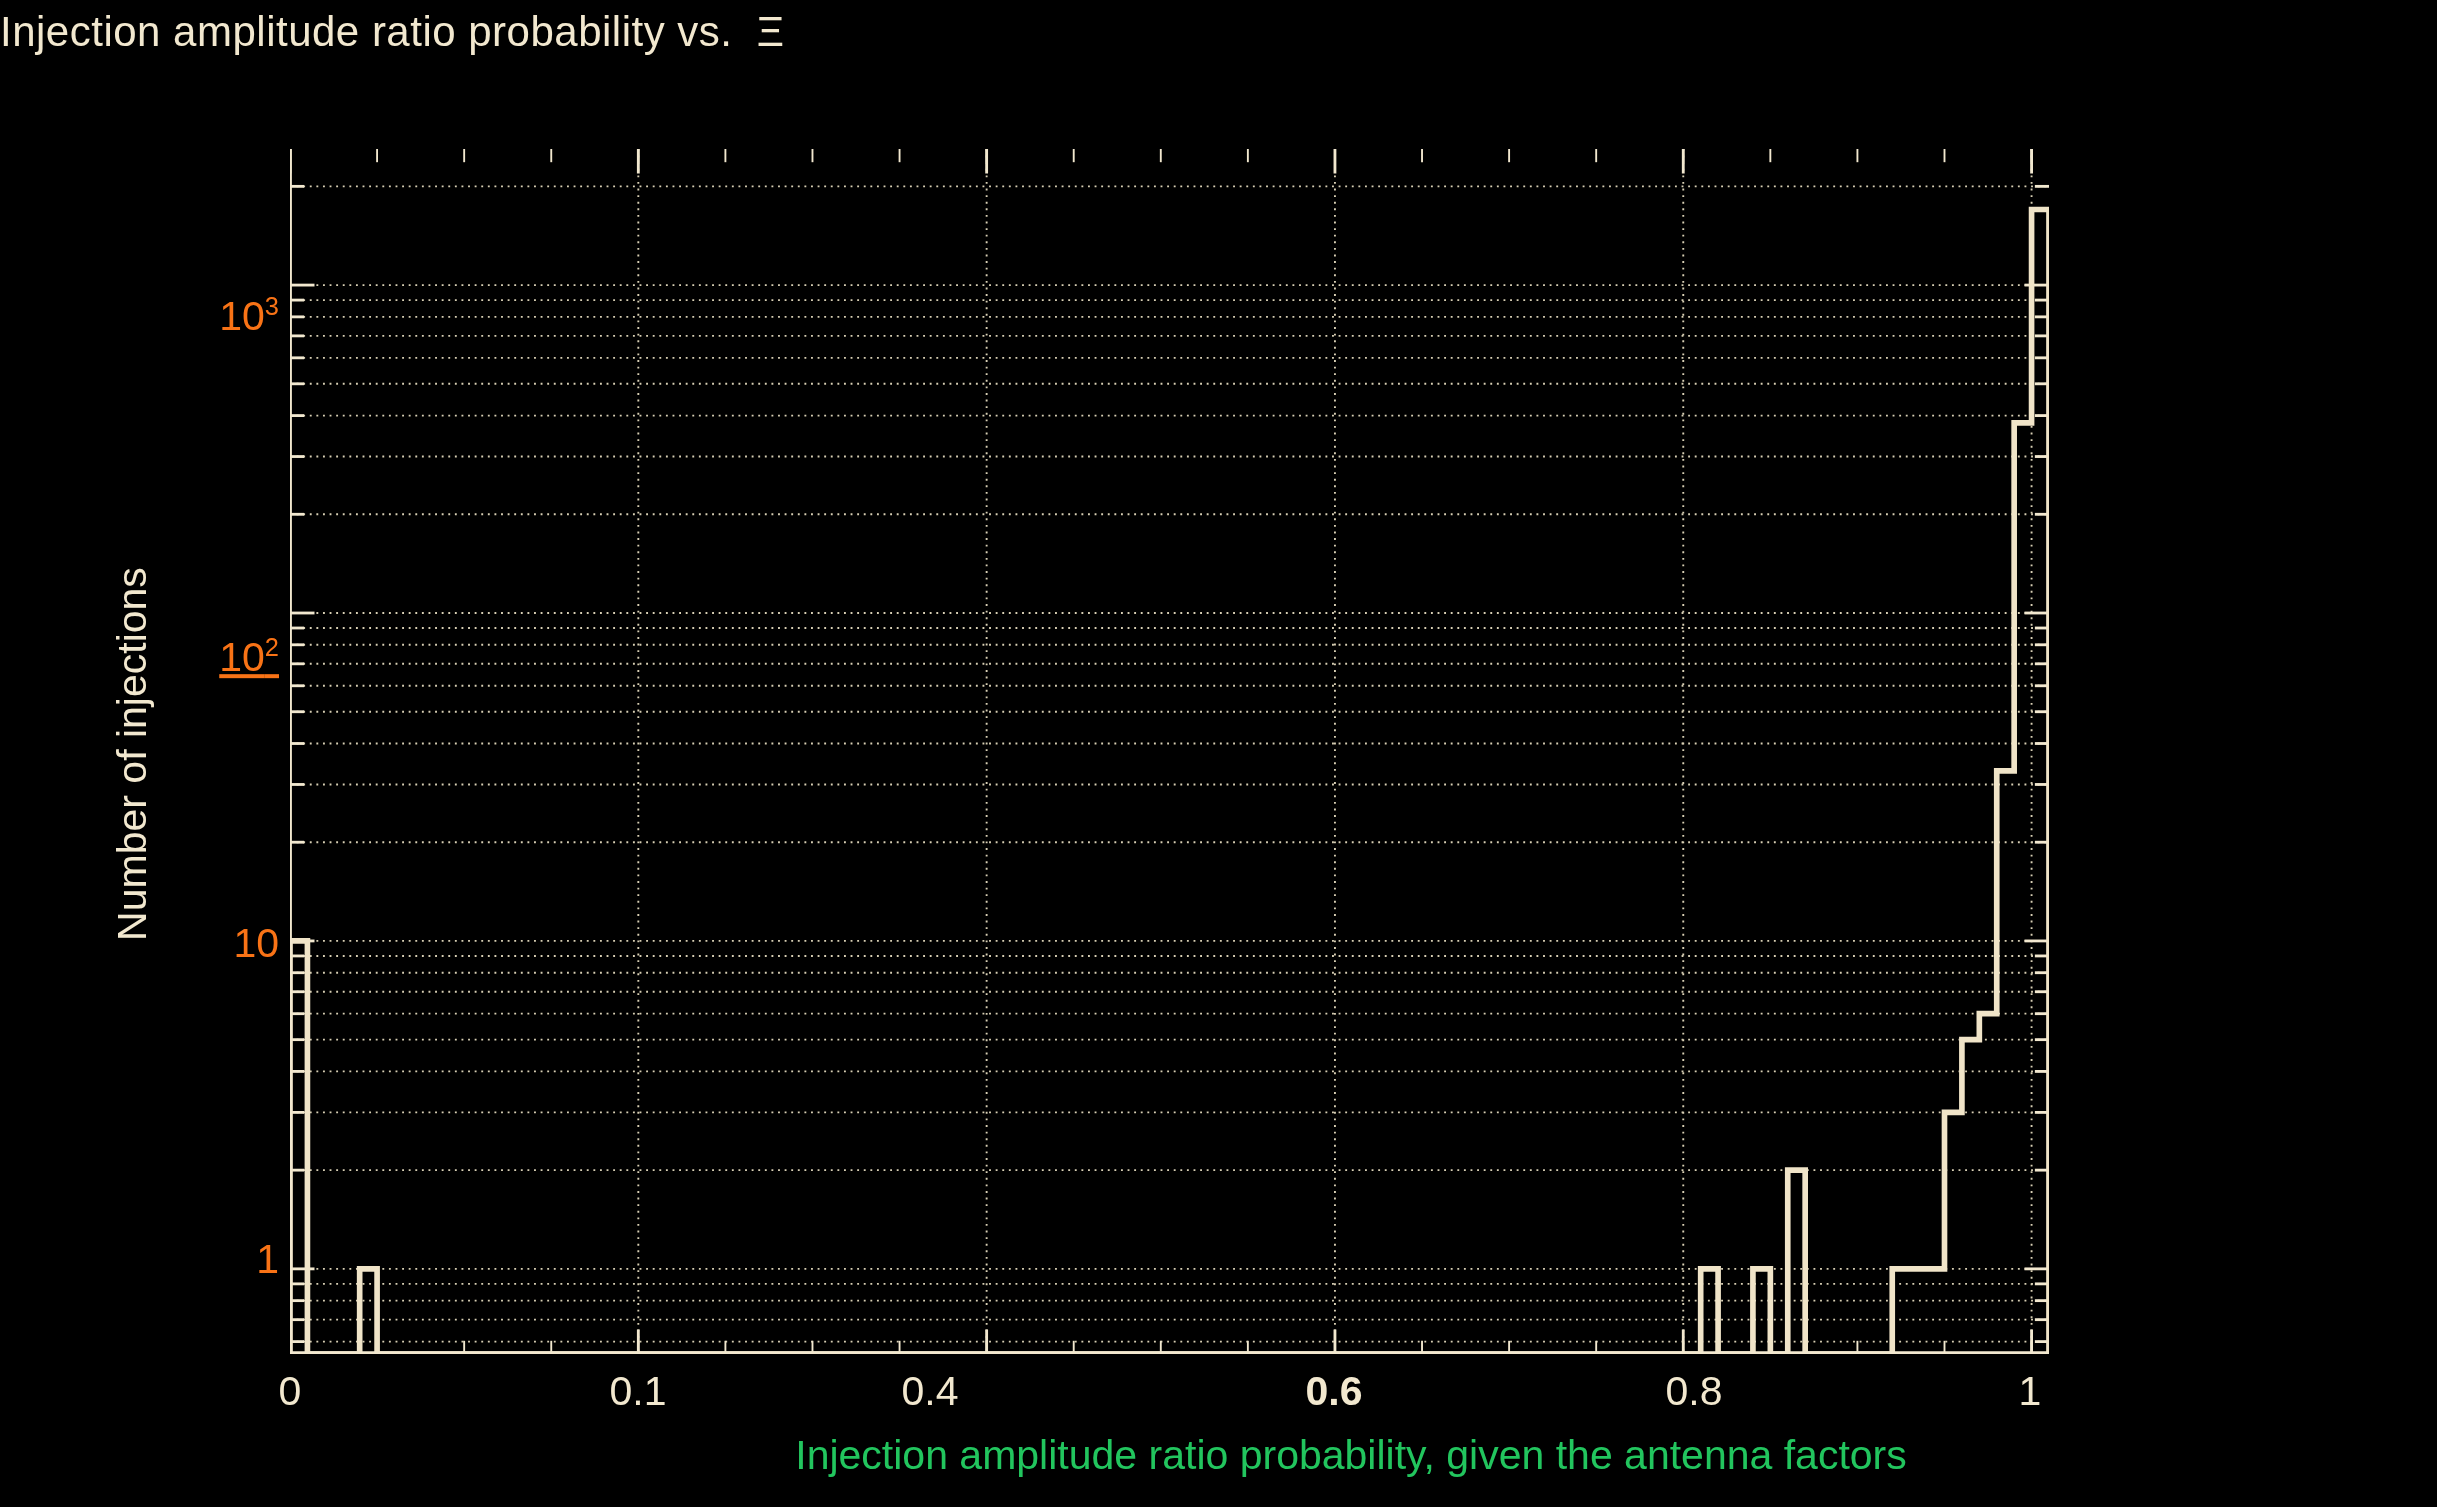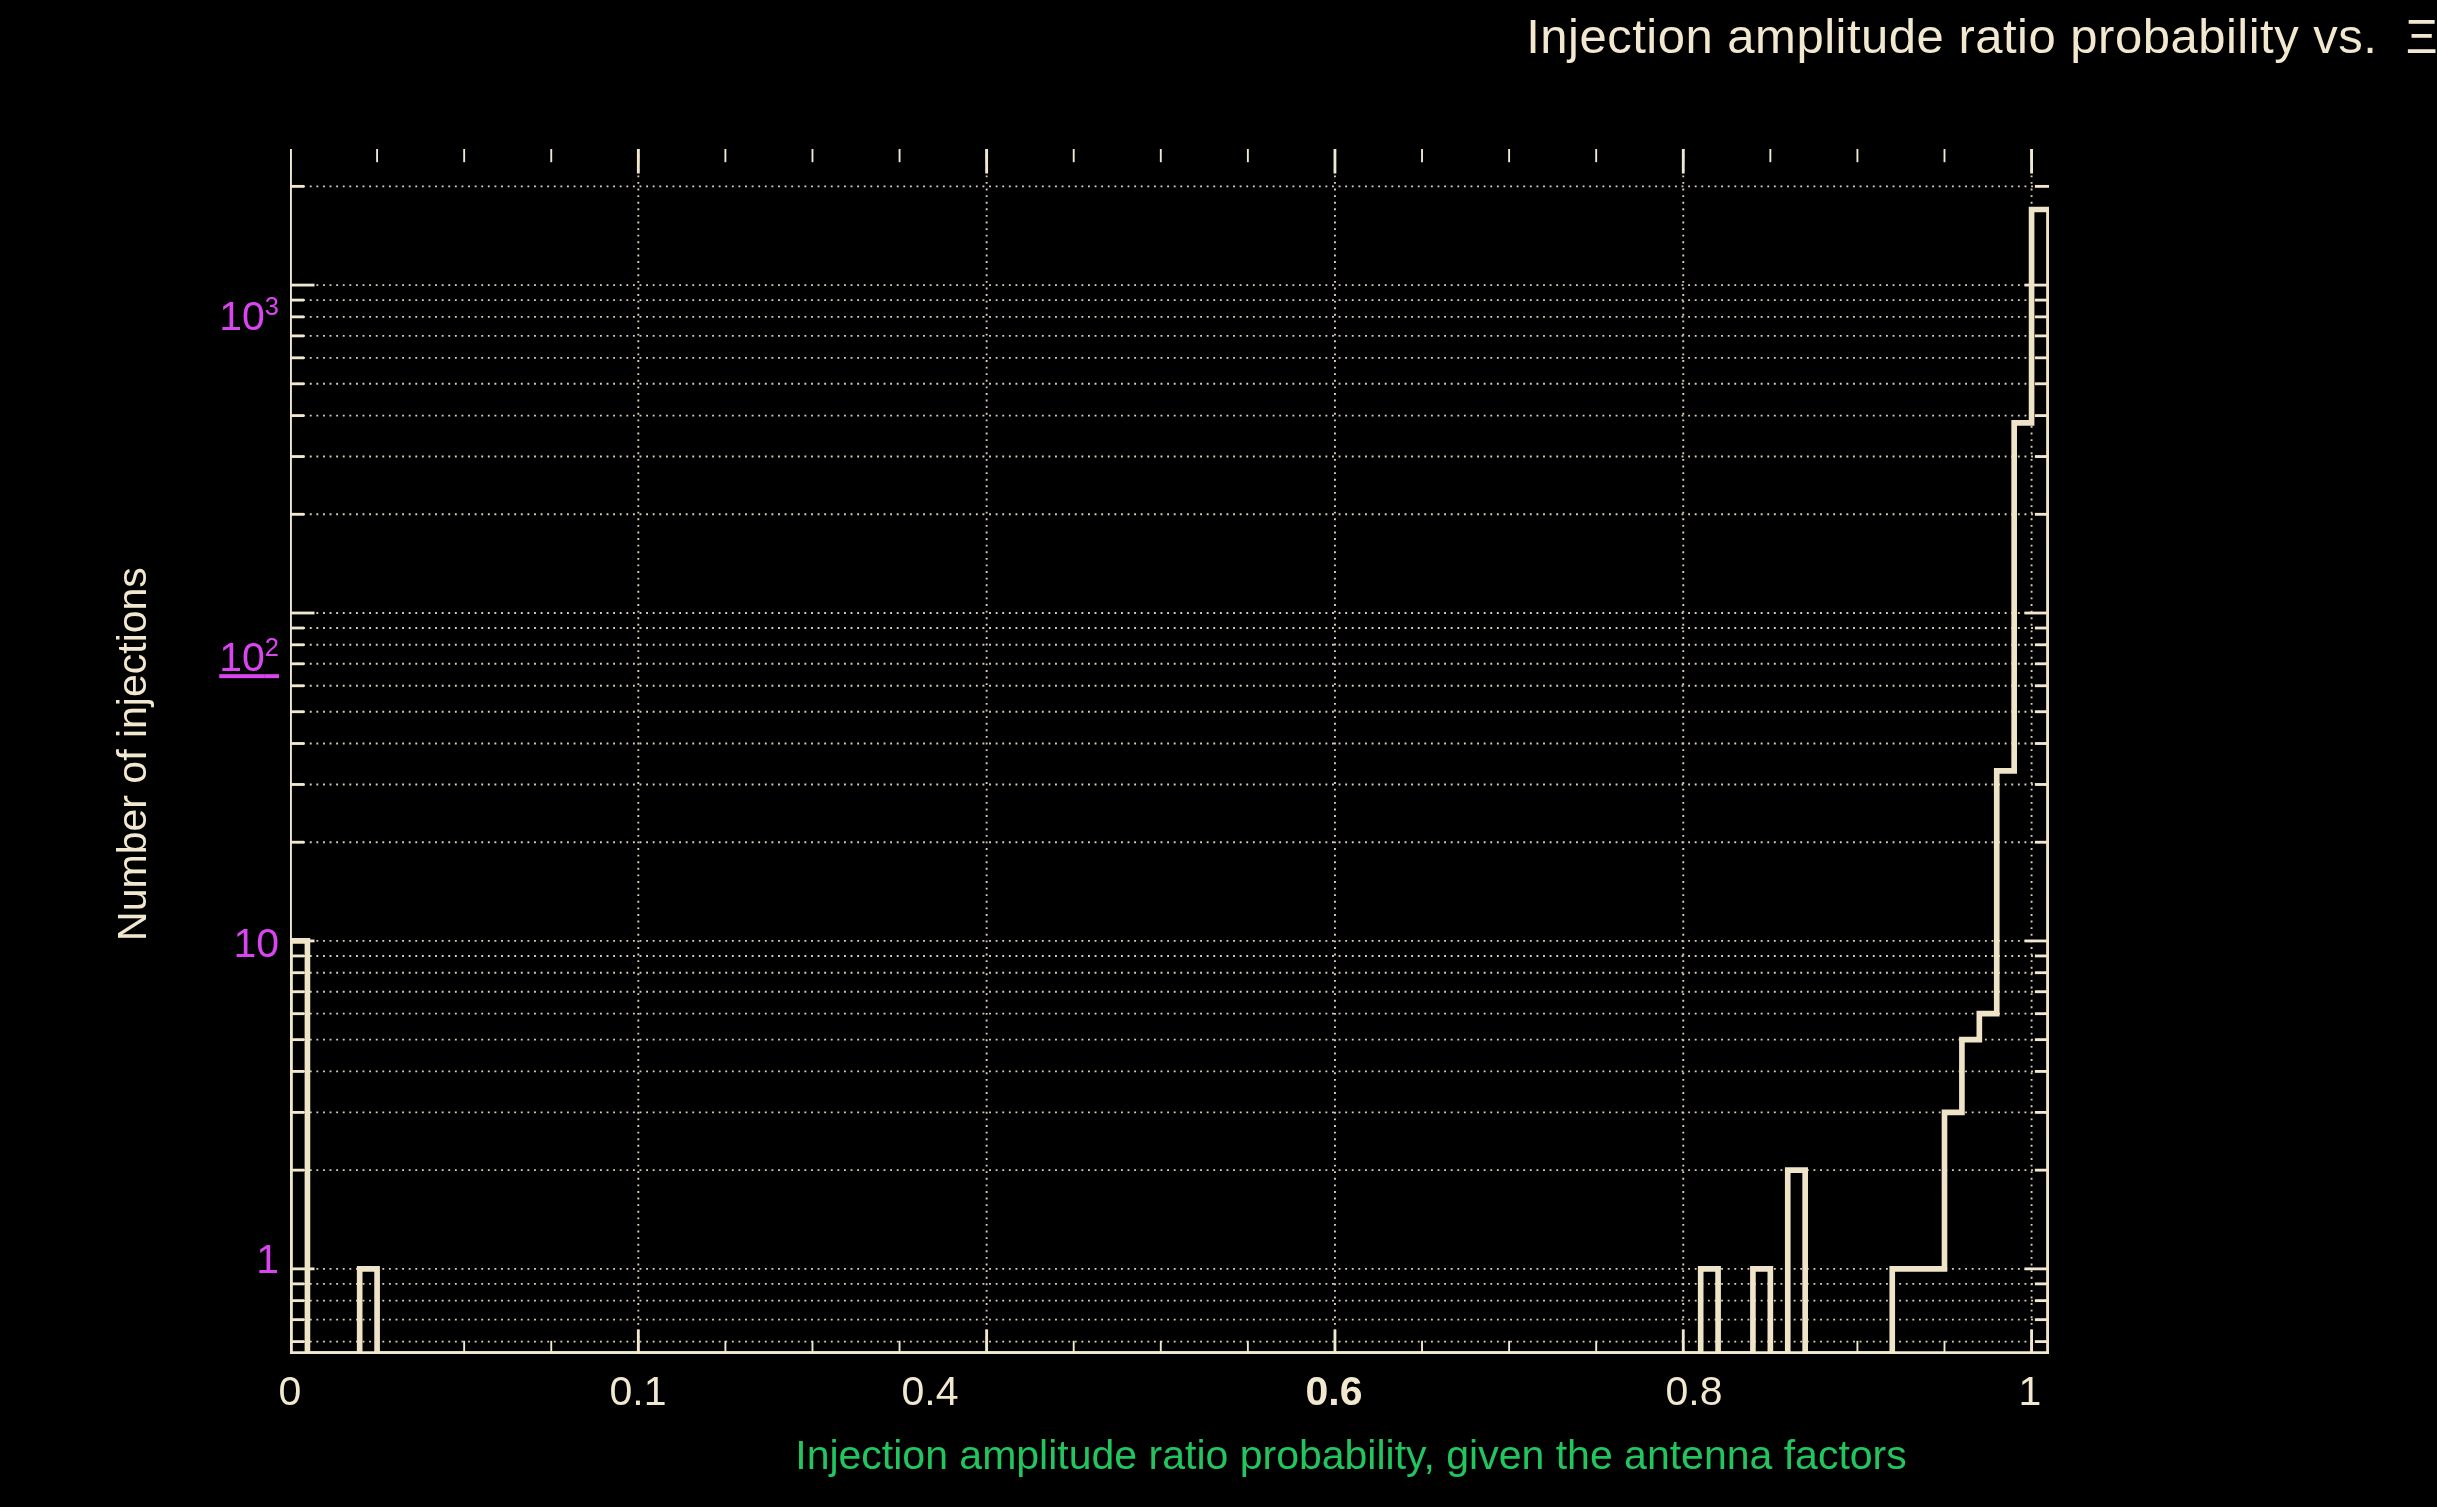--- a/index.html
+++ b/index.html
@@ -2,35 +2,35 @@
 <html style="font-size:15px"><head>
 <meta charset="utf-8">
 <style>
   html,body{margin:0;padding:0;background:#000;}
   body{width:2438px;height:1507px;overflow:hidden;
        font-family:"Liberation Sans",sans-serif;color:#f0e6cd;}
   #root{position:relative;width:2438px;height:1507px;background:#000;}
 
   #title{
     position:absolute; left:0; top:7.5px; width:2438px;
-    text-align:right; font-size:49px; letter-spacing:0.5px;
+    text-align:left; font-size:42px; letter-spacing:0.5px;
     color:#f2e8cf; white-space:pre;
   }
 
   
   #plot{
     position:absolute; left:290px; top:149px;
     width:1759px; height:1205px;
   }
   #plot svg{display:block;}
 
   
   .ytick{
     position:absolute; right:0; text-align:right;
-    font-size:41px; color:#d946ef; white-space:pre;
+    font-size:41px; color:#f97316; white-space:pre;
     transform:translateY(-50%);
   }
   .ytick sup{font-size:0.62em; vertical-align:super;}
 
   .ytickbox{position:absolute;left:0;top:0;width:279px;height:1507px;}
 
   
   .xtick{
     position:absolute; top:1368px; font-size:41px; color:#f2e8cf;
     transform:translateX(-50%); white-space:pre;

